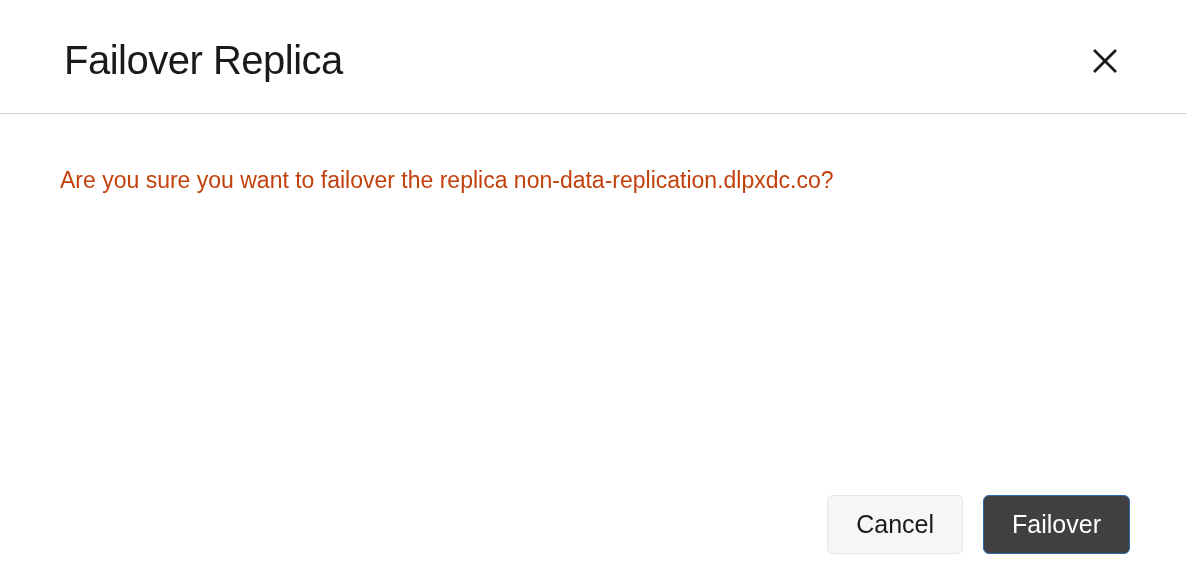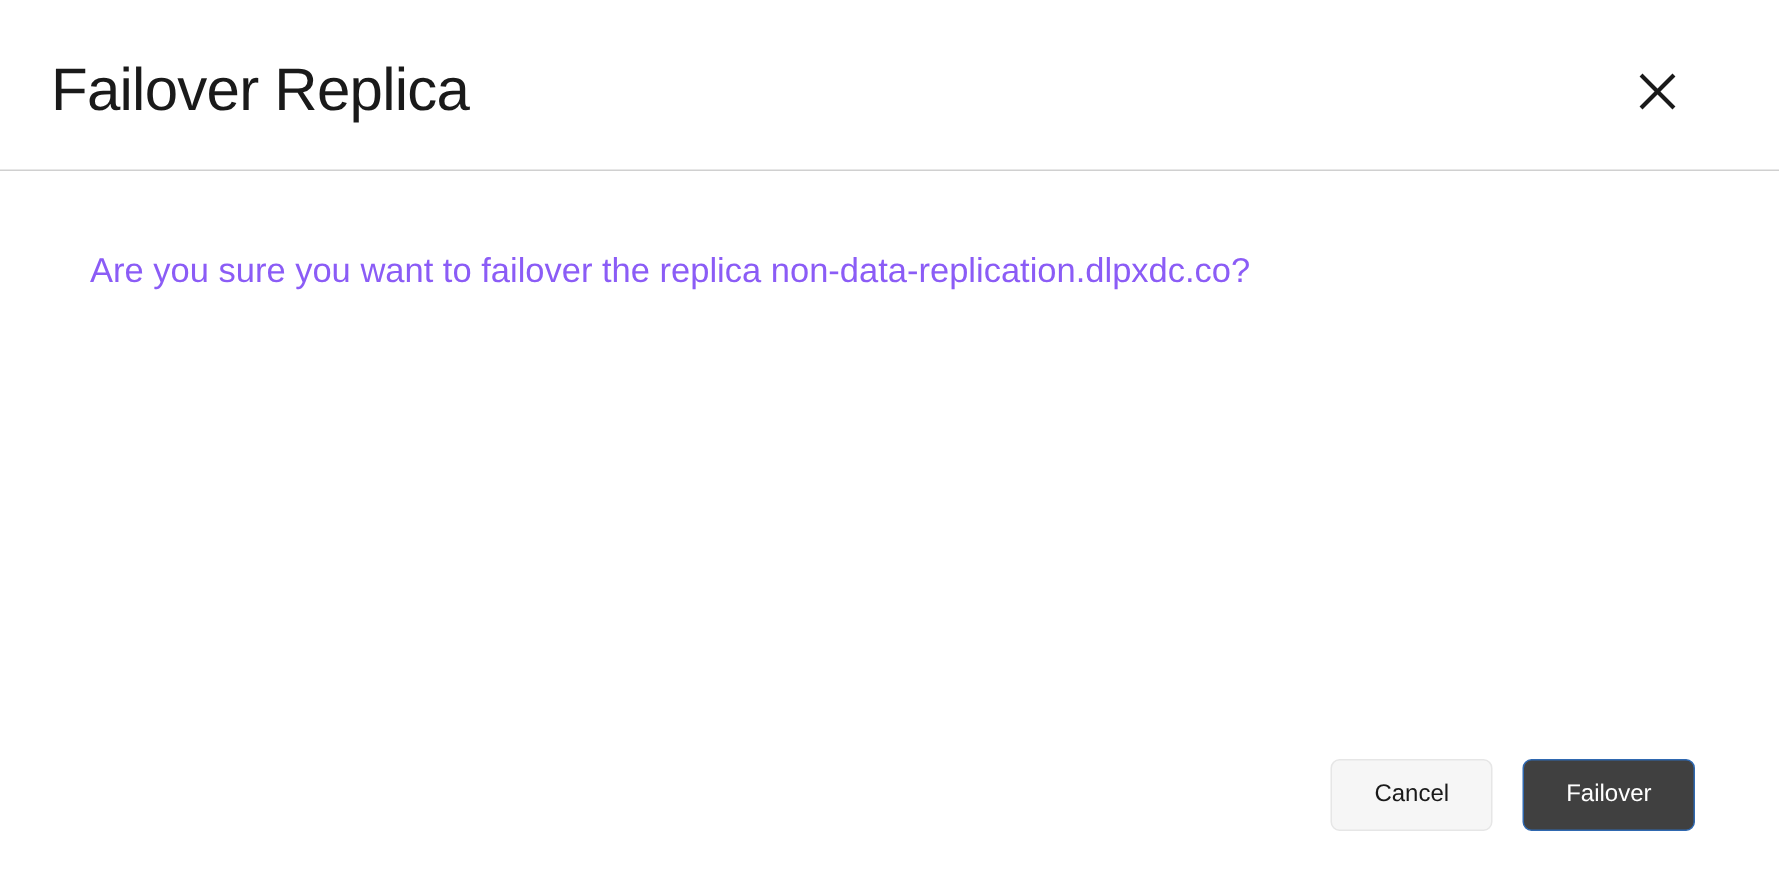--- a/index.html
+++ b/index.html
@@ -17,21 +17,21 @@
     .dialog {
       width: 100%;
       height: 100%;
       display: flex;
       flex-direction: column;
     }
     .dialog-header {
       display: flex;
       align-items: center;
       justify-content: space-between;
-      padding: 38px 60px 30px 34px;
+      padding: 38px 60px 30px 64px;
       border-bottom: 1px solid #d0d0d0;
     }
     .dialog-title {
       font-size: 40px;
       font-weight: 400;
       color: #1a1a1a;
       letter-spacing: -0.5px;
     }
     .close-button {
       background: none;
@@ -46,21 +46,21 @@
     .close-button svg {
       width: 30px;
       height: 30px;
     }
     .dialog-body {
       flex: 1;
       padding: 50px 60px 20px 60px;
     }
     .confirm-text {
       font-size: 23px;
-      color: #8b5cf6;
+      color: #c2410c;
       line-height: 1.4;
       margin-bottom: 40px;
     }
     .checkbox-row {
       display: flex;
       align-items: center;
       gap: 10px;
     }
     .checkbox {
       width: 22px;
@@ -83,21 +83,21 @@
       cursor: pointer;
     }
     .dialog-footer {
       display: flex;
       justify-content: flex-end;
       align-items: center;
       gap: 20px;
       padding: 20px 56px 30px 60px;
     }
     .btn {
-      font-size: 16px;
+      font-size: 25px;
       padding: 14px 28px;
       border-radius: 6px;
       cursor: pointer;
       border: 1px solid transparent;
       font-family: inherit;
     }
     .btn-cancel {
       background: #f6f6f6;
       color: #1a1a1a;
       border: 1px solid #e6e6e6;

